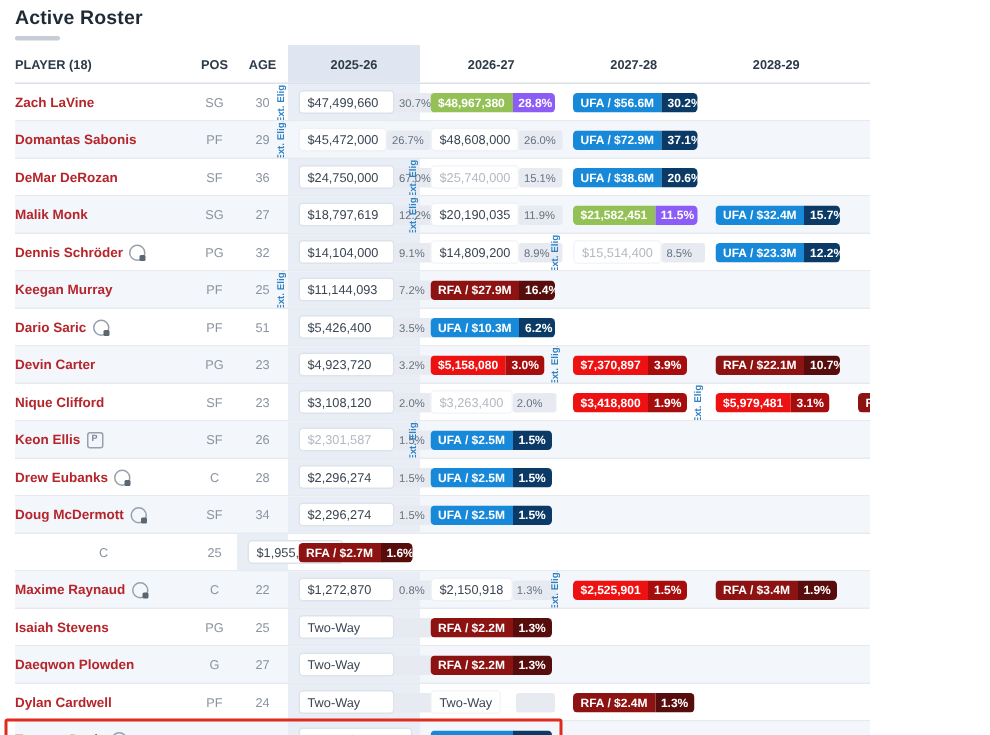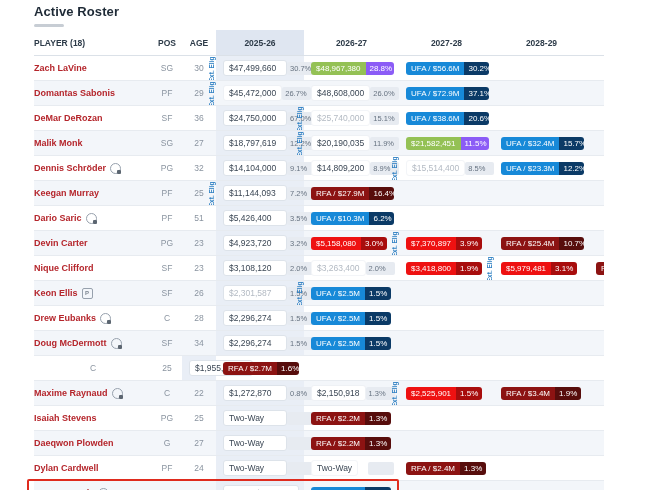--- a/index.html
+++ b/index.html
@@ -1,17 +1,17 @@
 <!DOCTYPE html>
 <html><head>
 <meta charset="utf-8">
 <style>
   html,body{margin:0;padding:0;background:#fff;}
   #app{width:580px;height:490px;background:#fff;overflow:hidden;position:relative;
-       font-family:"Liberation Sans",sans-serif;margin-left:24px;-webkit-font-smoothing:antialiased;}
+       font-family:"Liberation Sans",sans-serif;-webkit-font-smoothing:antialiased;}
   
   .title-wrap{padding:4px 10px 0 10px;}
   .page-title{font-size:13px;font-weight:bold;color:#1e2a36;letter-spacing:.1px;}
   .title-bar{width:30px;height:3px;background:#c7cdd4;border-radius:2px;margin-top:5px;}
   
   .grid-row{display:grid;grid-template-columns:118px 30px 34px 88px 95px 95px 95px 93px;
             margin-left:10px;align-items:center;}
   .hdr{height:25px;margin-top:3px;border-bottom:1px solid #dbe1e8;color:#2d3b49;
        font-size:8.5px;font-weight:bold;}
   .hdr .hc{display:flex;align-items:center;justify-content:center;height:100%;}
@@ -33,21 +33,21 @@
   .input-box{background:#fff;border:1px solid #dde3ea;border-radius:3px;padding:2px 5px;
              color:#3a4654;min-width:52px;white-space:nowrap;}
   .input-box.center{text-align:center;min-width:64px;color:#9aa4b0;}
   .muted{color:#b3bac3 !important;}
   .val{color:#3a4654;background:#fff;border:1px solid #eef1f5;border-radius:3px;padding:2px 5px;white-space:nowrap;}
   .row:nth-child(odd) .val{border-color:#f3f5f8;}
   .pct{background:#e7ebf1;color:#667280;border-radius:2px;padding:2px 3px;font-size:7.5px;min-width:23px;text-align:left;}
   .pct.empty{min-width:20px;height:9px;padding:2px 3px;}
   
   .badge{display:inline-flex;align-items:stretch;border-radius:3px;overflow:hidden;
-         color:#fff;font-weight:normal;font-size:8px;line-height:13px;height:13px;white-space:nowrap;}
+         color:#fff;font-weight:bold;font-size:8px;line-height:13px;height:13px;white-space:nowrap;}
   .b-label{padding:0 5px;}
   .b-pct{padding:0 4px;}
   .badge-blue .b-label{background:#1789d8;}  .badge-blue .b-pct{background:#0b3a66;}
   .badge-green .b-label{background:#94c155;} .badge-green .b-pct{background:#8b5cf6;}
   .badge-red .b-label{background:#ee1111;}   .badge-red .b-pct{background:#a80d0d;}
   .badge-darkred .b-label{background:#8c1312;} .badge-darkred .b-pct{background:#570d0c;}
   
   .ext{position:absolute;left:-10px;top:0;bottom:0;width:11px;display:flex;align-items:center;
        justify-content:center;overflow:hidden;z-index:3;pointer-events:none;}
   .ext span{transform:rotate(-90deg);color:#2f80c3;font-size:6.5px;font-weight:bold;white-space:nowrap;}
@@ -280,21 +280,21 @@
           <div class="ext">
             <span>Ext. Elig.</span>
           </div>
           <div class="badge badge-red">
             <span class="b-label">$7,370,897</span>
             <span class="b-pct">3.9%</span>
           </div>
         </div>
         <div class="cell year-cell">
           <div class="badge badge-darkred">
-            <span class="b-label">RFA / $25.4M</span>
+            <span class="b-label">RFA / $22.1M</span>
             <span class="b-pct">10.7%</span>
           </div>
         </div>
         <div class="cell year-cell"></div>
       </div>
       <div class="grid-row row">
         <div class="cell player-cell">
           <span class="player-name">Nique Clifford</span>
         </div>
         <div class="cell c-center">SF</div>

